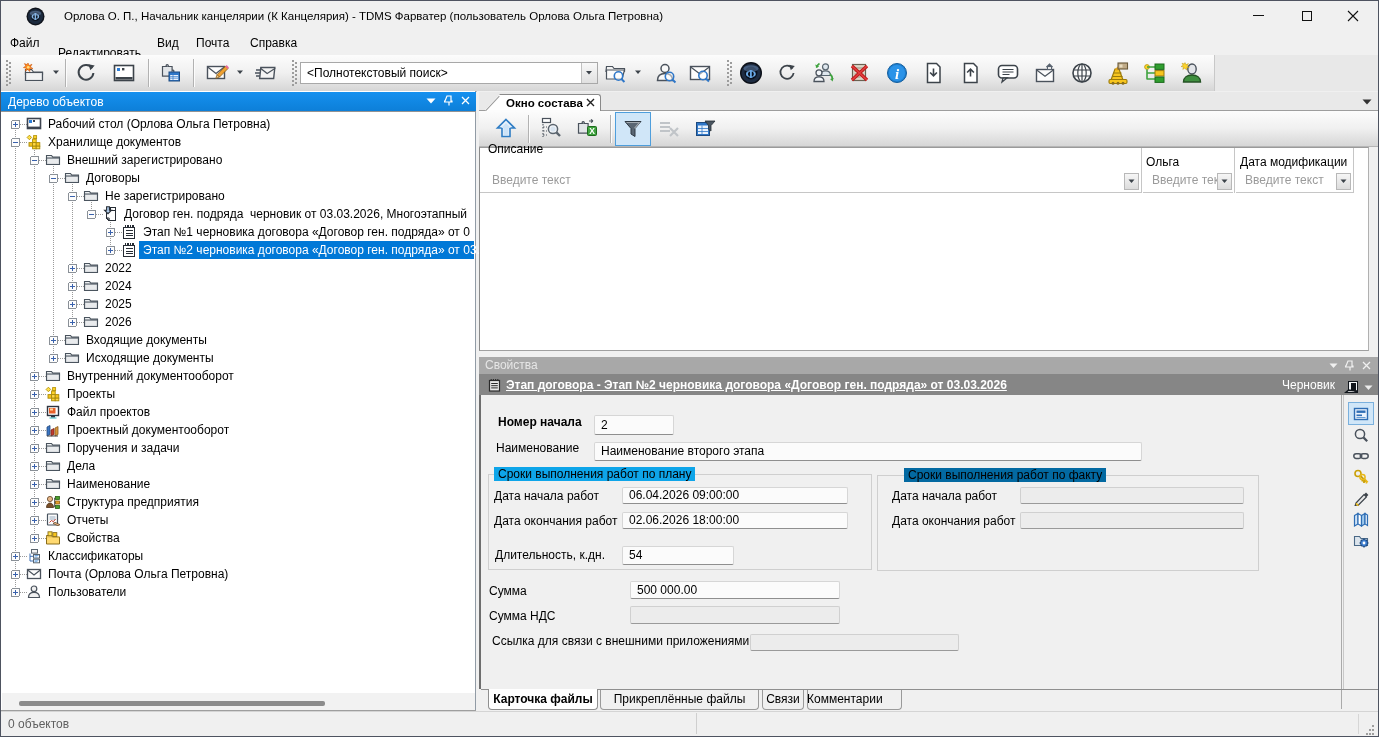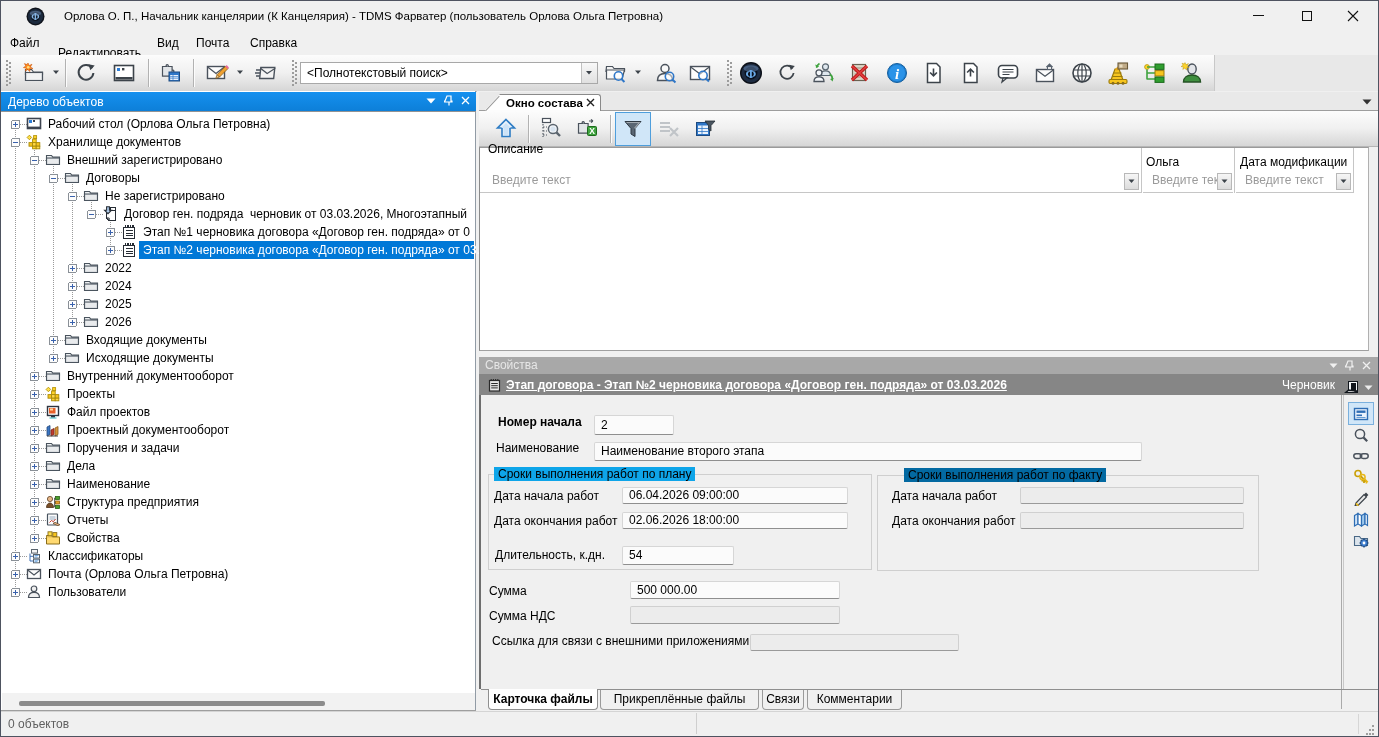--- a/index.html
+++ b/index.html
@@ -985,21 +985,21 @@
     </svg>
   </div>
 <div class="a" style="left:481px;top:689px;width:897px;height:1px;background:#8f8f8f"></div>
 <div class="a" style="left:488px;top:689px;width:110px;height:21px;background:#fff;border:1px solid #8f8f8f;border-top:none;border-radius:0 0 4px 4px"></div>
 <div class="t" style="left:488px;top:692px;width:110px;text-align:center;font-weight:bold">Карточка файлы</div>
 <div class="a" style="left:600px;top:690px;width:159px;height:20px;background:#f0f0f0;border:1px solid #9a9a9a;border-top:none;border-radius:0 0 4px 4px"></div>
 <div class="t" style="left:600px;top:692px;width:159px;text-align:center">Прикреплённые файлы</div>
 <div class="a" style="left:762px;top:690px;width:42px;height:20px;background:#f0f0f0;border:1px solid #9a9a9a;border-top:none;border-radius:0 0 4px 4px"></div>
 <div class="t" style="left:762px;top:692px;width:42px;text-align:center">Связи</div>
 <div class="a" style="left:807px;top:690px;width:95px;height:20px;background:#f0f0f0;border:1px solid #9a9a9a;border-top:none;border-radius:0 0 4px 4px"></div>
-<div class="t" style="left:807px;top:692px;width:95px;text-align:center">Комментарии</div>
+<div class="t" style="left:807px;top:692px;width:95px;text-align:left">Комментарии</div>
 <div class="a" style="left:1px;top:711px;width:1377px;height:25px;background:#f0f0f0;border-top:1px solid #d4d4d4"></div>
 <div class="t" style="left:8px;top:717px;color:#5f5f5f">0 объектов</div>
 <div class="a" style="left:696px;top:713px;width:1px;height:21px;background:#cfcfcf"></div>
 <div class="a" style="left:1358px;top:714px;width:1px;height:20px;background:#d6d6d6"></div>
 <div class="a" style="left:1364px;top:723px">
     <svg width="12" height="12" viewBox="0 0 12 12" style="">
       <g fill="#9e9e9e">
         <rect x="8" y="2" width="2" height="2"></rect>
         <rect x="5" y="6" width="2" height="2"></rect>
         <rect x="8" y="6" width="2" height="2"></rect>

